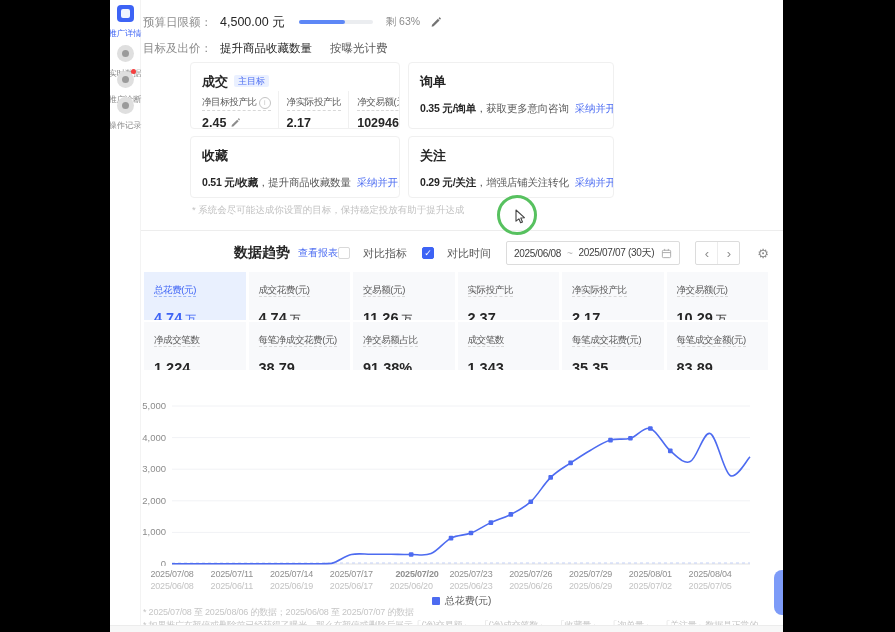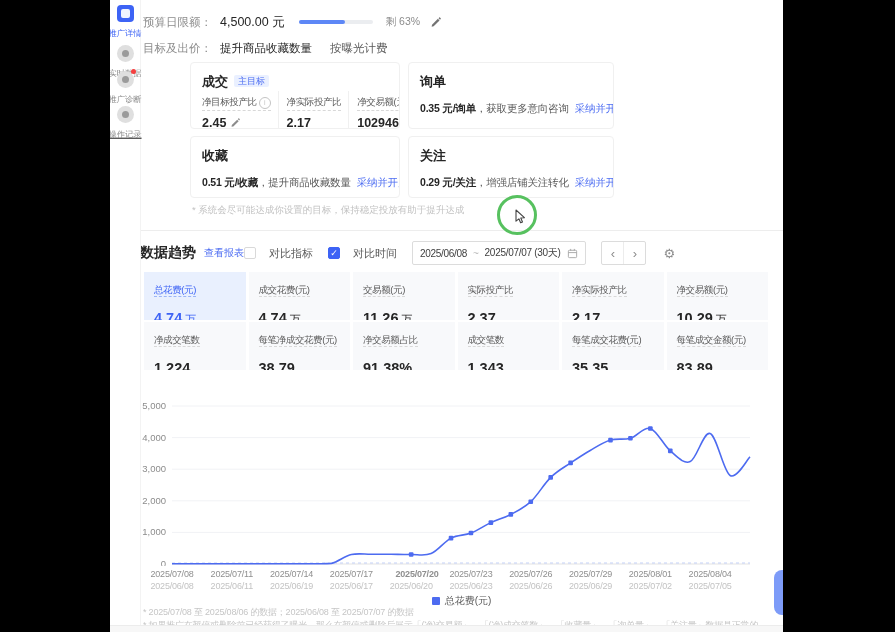--- a/index.html
+++ b/index.html
@@ -43,21 +43,21 @@
   .cm-label{font-size:9.5px;color:#595959;border-bottom:1px dashed #d8d8d8;padding-bottom:1px;display:inline-flex;align-items:center;gap:2px;white-space:nowrap;letter-spacing:-.4px}
   .cm-value{font-size:12.5px;color:#262626;font-weight:600;margin-top:5px;display:flex;align-items:center;gap:4px;white-space:nowrap}
   .info-i{width:10px;height:10px;border:1px solid #c4c4c4;border-radius:50%;color:#c4c4c4;font-size:7px;display:inline-flex;align-items:center;justify-content:center;font-style:normal}
   .card-desc{font-size:10.5px;color:#595959;margin-top:11px;white-space:nowrap;letter-spacing:-.2px}
   .card-desc b{color:#262626;font-weight:700}
   .adopt-link{color:#4e6ef2;margin-left:6px;cursor:pointer;text-decoration:none}
   .goal-note{font-size:9.5px;color:#c2c2c2;margin:6px 0 0 52px}
   .divider{height:1px;background:#ededed;margin-top:13px}
 
   
-  .trend-header{display:flex;justify-content:flex-start;align-items:center;margin-top:9px;height:26px;padding-right:14px}
+  .trend-header{display:flex;justify-content:flex-end;align-items:center;margin-top:9px;height:26px;padding-right:14px}
   .th-left{display:flex;align-items:center;gap:8px}
   .trend-title{font-size:14px;font-weight:700;color:#262626}
   .report-link{font-size:10px;color:#4e6ef2;cursor:pointer;text-decoration:none}
   .th-right{display:flex;align-items:center;gap:15px}
   .cb{width:12px;height:12px;border:1px solid #d9d9d9;border-radius:2px;display:inline-flex;align-items:center;justify-content:center;background:#fff;cursor:pointer;box-sizing:border-box}
   .cb.checked{background:#3D63F5;border-color:#3D63F5}
   .cb.checked::after{content:"✓";color:#fff;font-size:9px;line-height:1;font-weight:700}
   .cb-label{font-size:11px;color:#595959;margin-left:-2px;white-space:nowrap}
   .datebox{display:flex;align-items:center;gap:4px;border:1px solid #dcdcdc;border-radius:2px;height:24px;box-sizing:border-box;padding:0 7px;font-size:10px;color:#404040;letter-spacing:-.3px;white-space:nowrap;cursor:pointer}
   .datebox .sep{color:#bbb;margin:0 2px}
@@ -98,21 +98,21 @@
 </style>
 </head>
 <body>
 
 <div id="content">
 
   <div id="sidebar">
       <div class="sb-item active" style="top: 5px;"><span class="sb-icon active"></span><div class="sb-label">推广详情</div></div>
       <div class="sb-item" style="top: 45px;"><span class="sb-icon gray"></span><div class="sb-label">实时数据</div></div>
       <div class="sb-item" style="top: 71px;"><span class="sb-icon gray"><span class="sb-dot"></span></span><div class="sb-label">推广诊断</div></div>
-      <div class="sb-item" style="top: 106px; text-decoration: underline;"><span class="sb-icon gray"></span><div class="sb-label">操作记录</div></div>
+      <div class="sb-item" style="top: 97px;"><span class="sb-icon gray"></span><div class="sb-label">操作记录</div></div>
     </div>
 
   <div id="main">
 
     <div class="budget-row">
       <span class="lbl">预算日限额：</span>
       <span class="amount">4,500.00 元</span>
       <div class="slider">
           <div class="slider-fill" id="slider-fill" style="width: 63%;"></div>
         </div>

